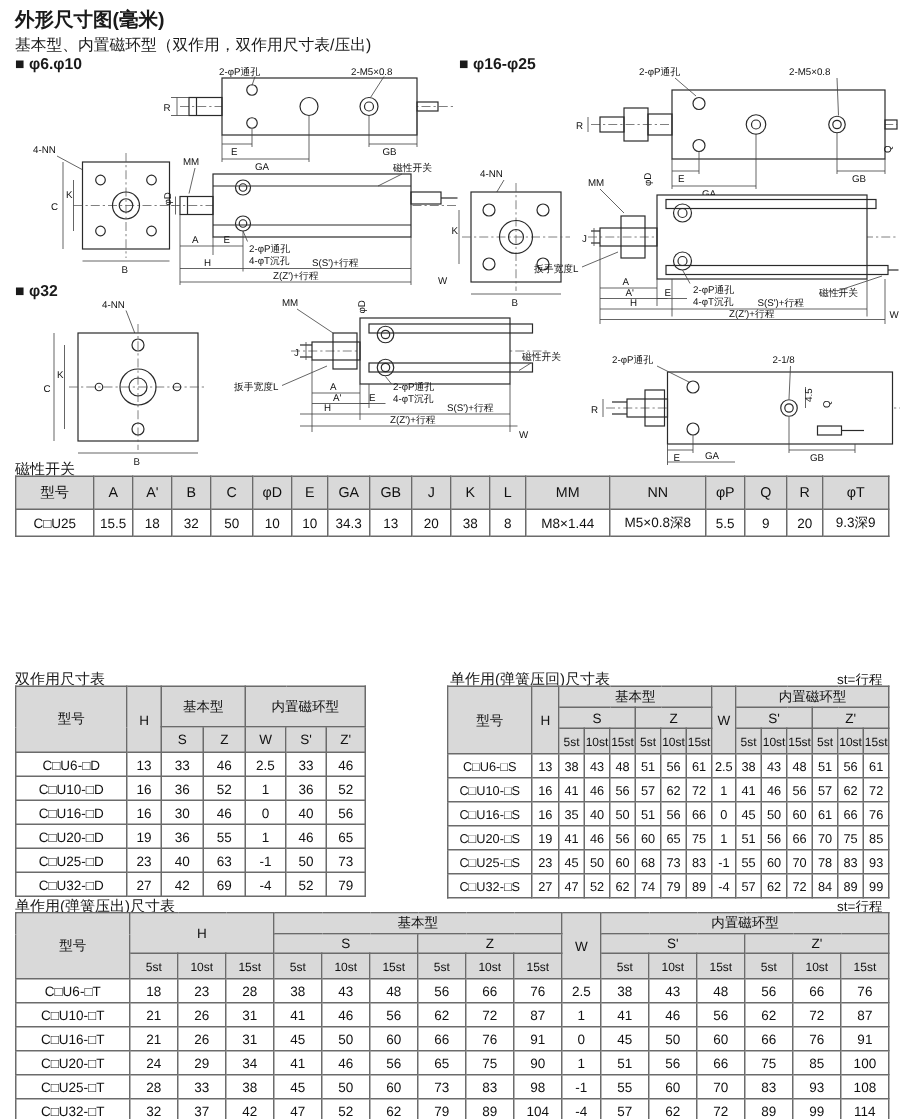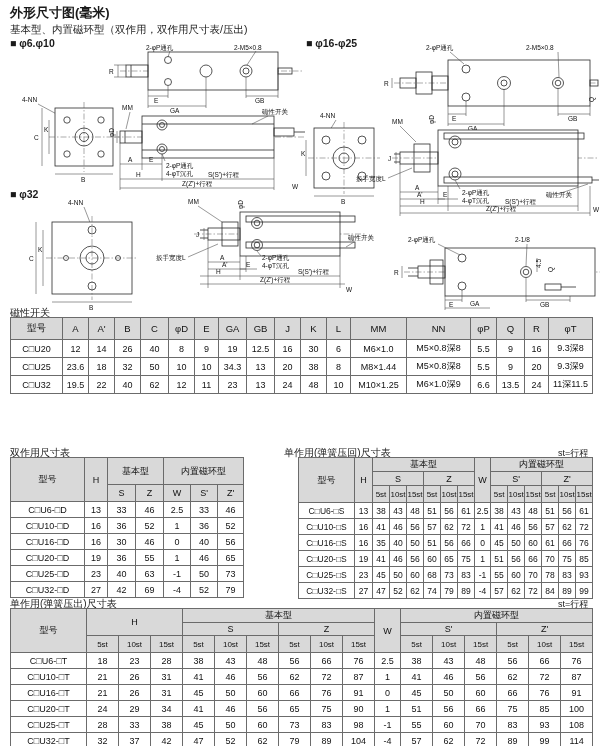--- a/index.html
+++ b/index.html
@@ -368,78 +368,38 @@
       <th>MM</th>
       <th>NN</th>
       <th>φP</th>
       <th>Q</th>
       <th>R</th>
       <th>φT</th>
     </tr>
   </thead>
   <tbody>
       <tr>
-        <td>C□U20</td>
-        <td>12</td>
-        <td>14</td>
-        <td>26</td>
-        <td>40</td>
-        <td>8</td>
-        <td>9</td>
-        <td>19</td>
-        <td>12.5</td>
-        <td>16</td>
-        <td>30</td>
-        <td>6</td>
-        <td>M6×1.0</td>
-        <td>M5×0.8深8</td>
-        <td>5.5</td>
-        <td>9</td>
-        <td>16</td>
-        <td>9.3深8</td>
-      </tr>
-      <tr>
         <td>C□U25</td>
-        <td>23.6</td>
+        <td>15.5</td>
         <td>18</td>
         <td>32</td>
         <td>50</td>
         <td>10</td>
         <td>10</td>
         <td>34.3</td>
         <td>13</td>
         <td>20</td>
         <td>38</td>
         <td>8</td>
         <td>M8×1.44</td>
         <td>M5×0.8深8</td>
         <td>5.5</td>
         <td>9</td>
         <td>20</td>
         <td>9.3深9</td>
-      </tr>
-      <tr>
-        <td>C□U32</td>
-        <td>19.5</td>
-        <td>22</td>
-        <td>40</td>
-        <td>62</td>
-        <td>12</td>
-        <td>11</td>
-        <td>23</td>
-        <td>13</td>
-        <td>24</td>
-        <td>48</td>
-        <td>10</td>
-        <td>M10×1.25</td>
-        <td>M6×1.0深9</td>
-        <td>6.6</td>
-        <td>13.5</td>
-        <td>24</td>
-        <td>11深11.5</td>
       </tr>
     </tbody>
 </table>
 
 <div class="abs tl" style="left:10px;top:446px">双作用尺寸表</div>
 <table id="tbl-double" class="dt" style="left:10px;top:457px;width:233px">
   <colgroup>
     <col style="width:74px">
       <col style="width:23px">
       <col style="width:28px">
@@ -514,21 +474,21 @@
         <td>27</td>
         <td>42</td>
         <td>69</td>
         <td>-4</td>
         <td>52</td>
         <td>79</td>
       </tr>
     </tbody>
 </table>
 
-<div class="abs tl" style="left:284px;top:446px">单作用(弹簧压回)尺寸表</div>
+<div class="abs tl" style="left:300px;top:446px">单作用(弹簧压回)尺寸表</div>
 <div class="abs note" style="left:558px;top:447px">st=行程</div>
 <table id="tbl-return" class="dt" style="left:298px;top:457px;width:294px">
   <colgroup>
     <col style="width:56px">
       <col style="width:18px">
     <col style="width:17px">
       <col style="width:17px">
       <col style="width:17px">
     <col style="width:17px">
       <col style="width:17px">

